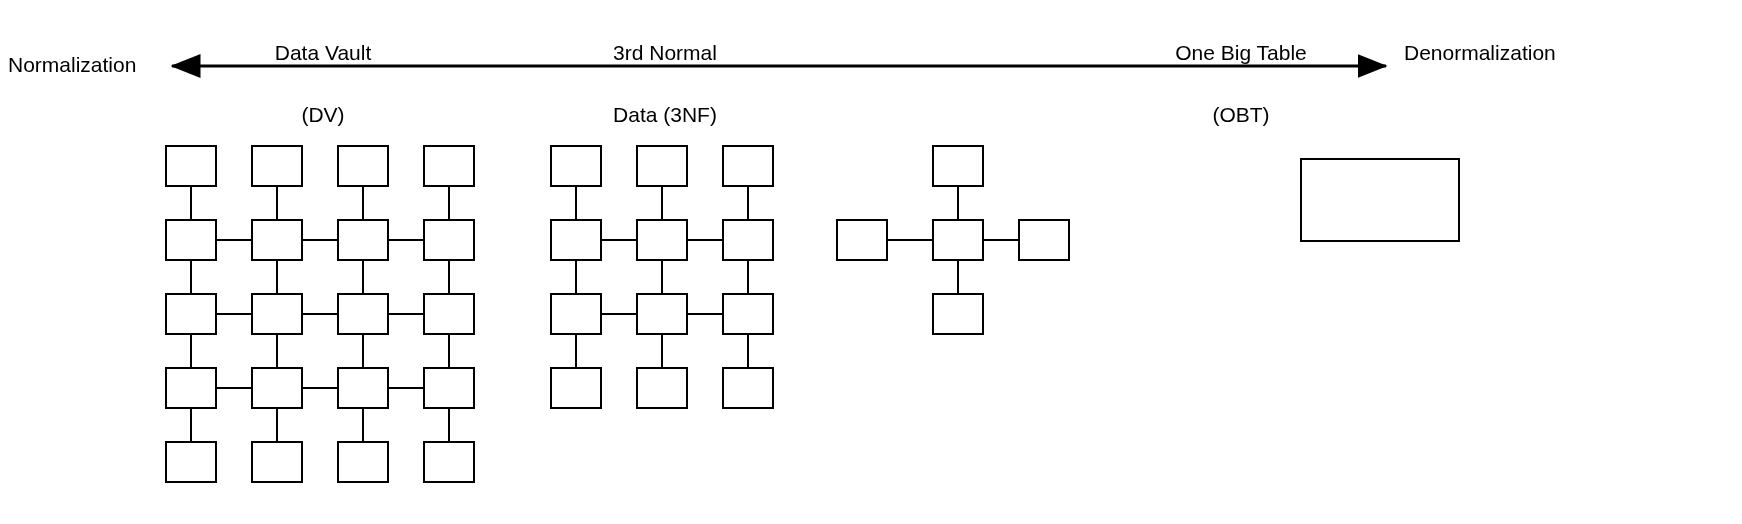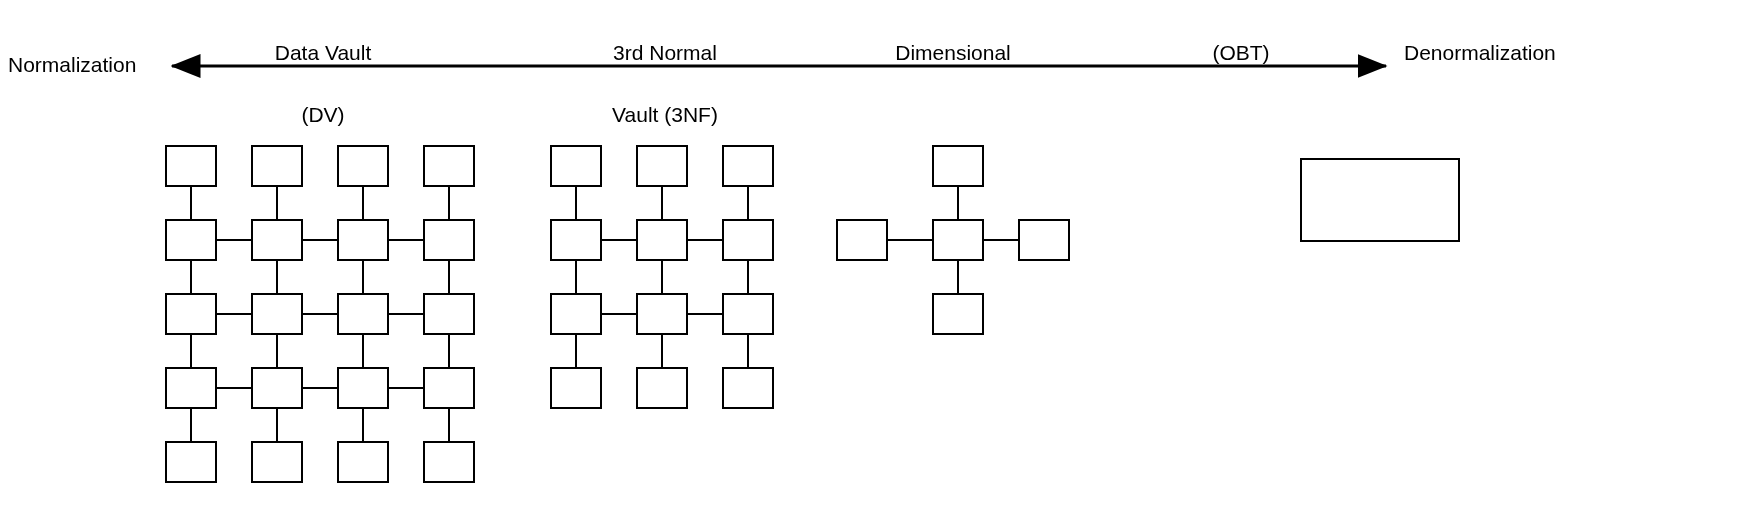--- a/index.html
+++ b/index.html
@@ -95,28 +95,28 @@
     </svg>
   </div>
 
   <div class="stage-label" id="stage-dv">
     <span class="l1">Data Vault</span>
     <span class="l2">(DV)</span>
   </div>
 
   <div class="stage-label" id="stage-3nf">
     <span class="l1">3rd Normal</span>
-    <span class="l2">Vault (3NF)</span>
+    <span class="l2">Data (3NF)</span>
   </div>
 
   <div class="stage-label" id="stage-dim">
-    <span class="l1">Dimensional</span>
   </div>
 
   <div class="stage-label" id="stage-obt">
+    <span class="l1">One Big Table</span>
     <span class="l2">(OBT)</span>
   </div>
 
   <div class="group" id="grp-data-vault" style="left:0; top:0; width:600px; height:524px;">
       <div class="edge edge-v" style="left: 190px; top: 187px; height: 32px;"></div>
       <div class="edge edge-v" style="left: 190px; top: 261px; height: 32px;"></div>
       <div class="edge edge-v" style="left: 190px; top: 335px; height: 32px;"></div>
       <div class="edge edge-v" style="left: 190px; top: 409px; height: 32px;"></div>
       <div class="edge edge-v" style="left: 276px; top: 187px; height: 32px;"></div>
       <div class="edge edge-v" style="left: 276px; top: 261px; height: 32px;"></div>

